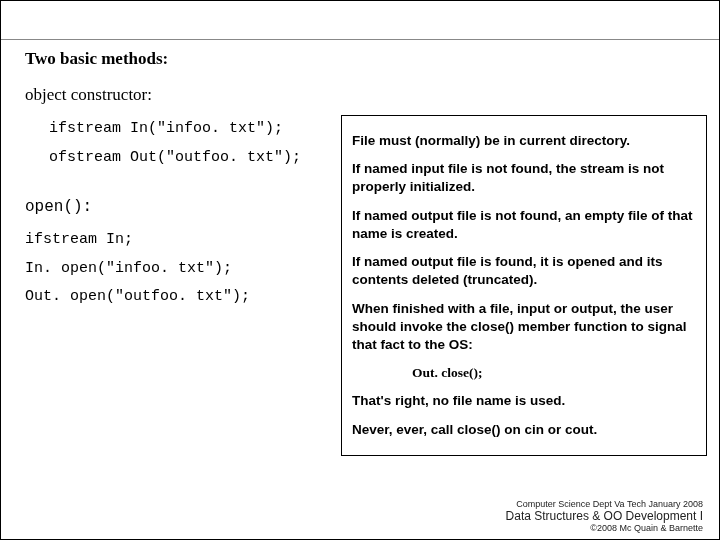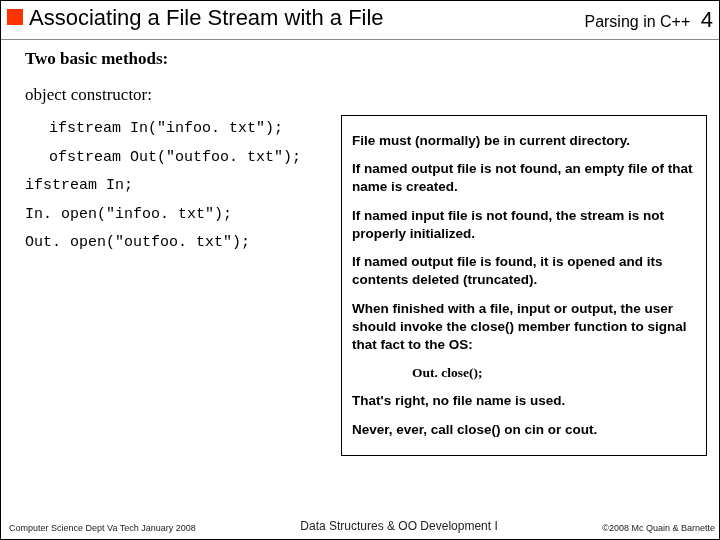--- a/index.html
+++ b/index.html
@@ -17,60 +17,53 @@
   .cols { display: flex; gap: 16px; }
   .leftcol { flex: 0 0 300px; }
   .rightcol { flex: 1; }
   .codeblk { font-family: "Courier New", Courier, monospace; font-size: 15px; line-height: 1.9; margin-left: 24px; }
   .codeblk2 { font-family: "Courier New", Courier, monospace; font-size: 15px; line-height: 1.9; }
   .openlbl { font-family: "Courier New", Courier, monospace; font-size: 16px; margin-top: 26px; margin-bottom: 10px; }
   .box { border: 1px solid #000; padding: 16px 10px; font-size: 13.5px; font-weight: bold; line-height: 1.35; }
   .box p { margin-bottom: 10px; }
   .box p:last-child { margin-bottom: 0; }
   .box .inset { margin-left: 60px; font-family: Liberation Serif, serif; }
-  .footer { position: absolute; left: 8px; right: 4px; bottom: 6px; display: flex; justify-content: space-between; align-items: flex-end; font-size: 9px; color: #222; }
+  .footer { position: absolute; left: 8px; right: 16px; bottom: 6px; display: flex; justify-content: space-between; align-items: flex-end; font-size: 9px; color: #222; flex-direction: column; }
   .footer .mid { font-size: 12px; }
 </style>
 </head>
 <body>
 
 <div class="slide">
 
-  <div class="header">
-    <div class="bullet"></div>
-    <div class="title">Associating a File Stream with a File</div>
-    <div class="right-head">
-      <span>Parsing in C++</span>
-      <span class="pg">4</span>
-    </div>
-  </div>
   <div class="hr"></div>
 
   <div class="content">
     <div class="tbm">Two basic methods:</div>
     <div class="oc">object constructor:</div>
 
     <div class="cols">
       <div class="leftcol">
         <div class="codeblk">
           <div>ifstream In("infoo. txt");</div>
           <div>ofstream Out("outfoo. txt");</div>
         </div>
+        <div class="openlbl">open():</div>
         <div class="codeblk2">
           <div>ifstream In;</div>
           <div>In. open("infoo. txt");</div>
           <div>Out. open("outfoo. txt");</div>
         </div>
       </div>
 
       <div class="rightcol">
         <div class="box">
           <p>File must (normally) be in current directory.</p>
+          <p>If named input file is not found, the stream is not properly initialized.</p>
           <p>If named output file is not found, an empty file of that name is created.</p>
-          <p>If named input file is not found, the stream is not properly initialized.</p>
           <p>If named output file is found, it is opened and its contents deleted (truncated).</p>
           <p>When finished with a file, input or output, the user should invoke the close() member function to signal that fact to the OS:</p>
           <p class="inset">Out. close();</p>
           <p>That's right, no file name is used.</p>
           <p>Never, ever, call close() on cin or cout.</p>
         </div>
       </div>
     </div>
   </div>
 

